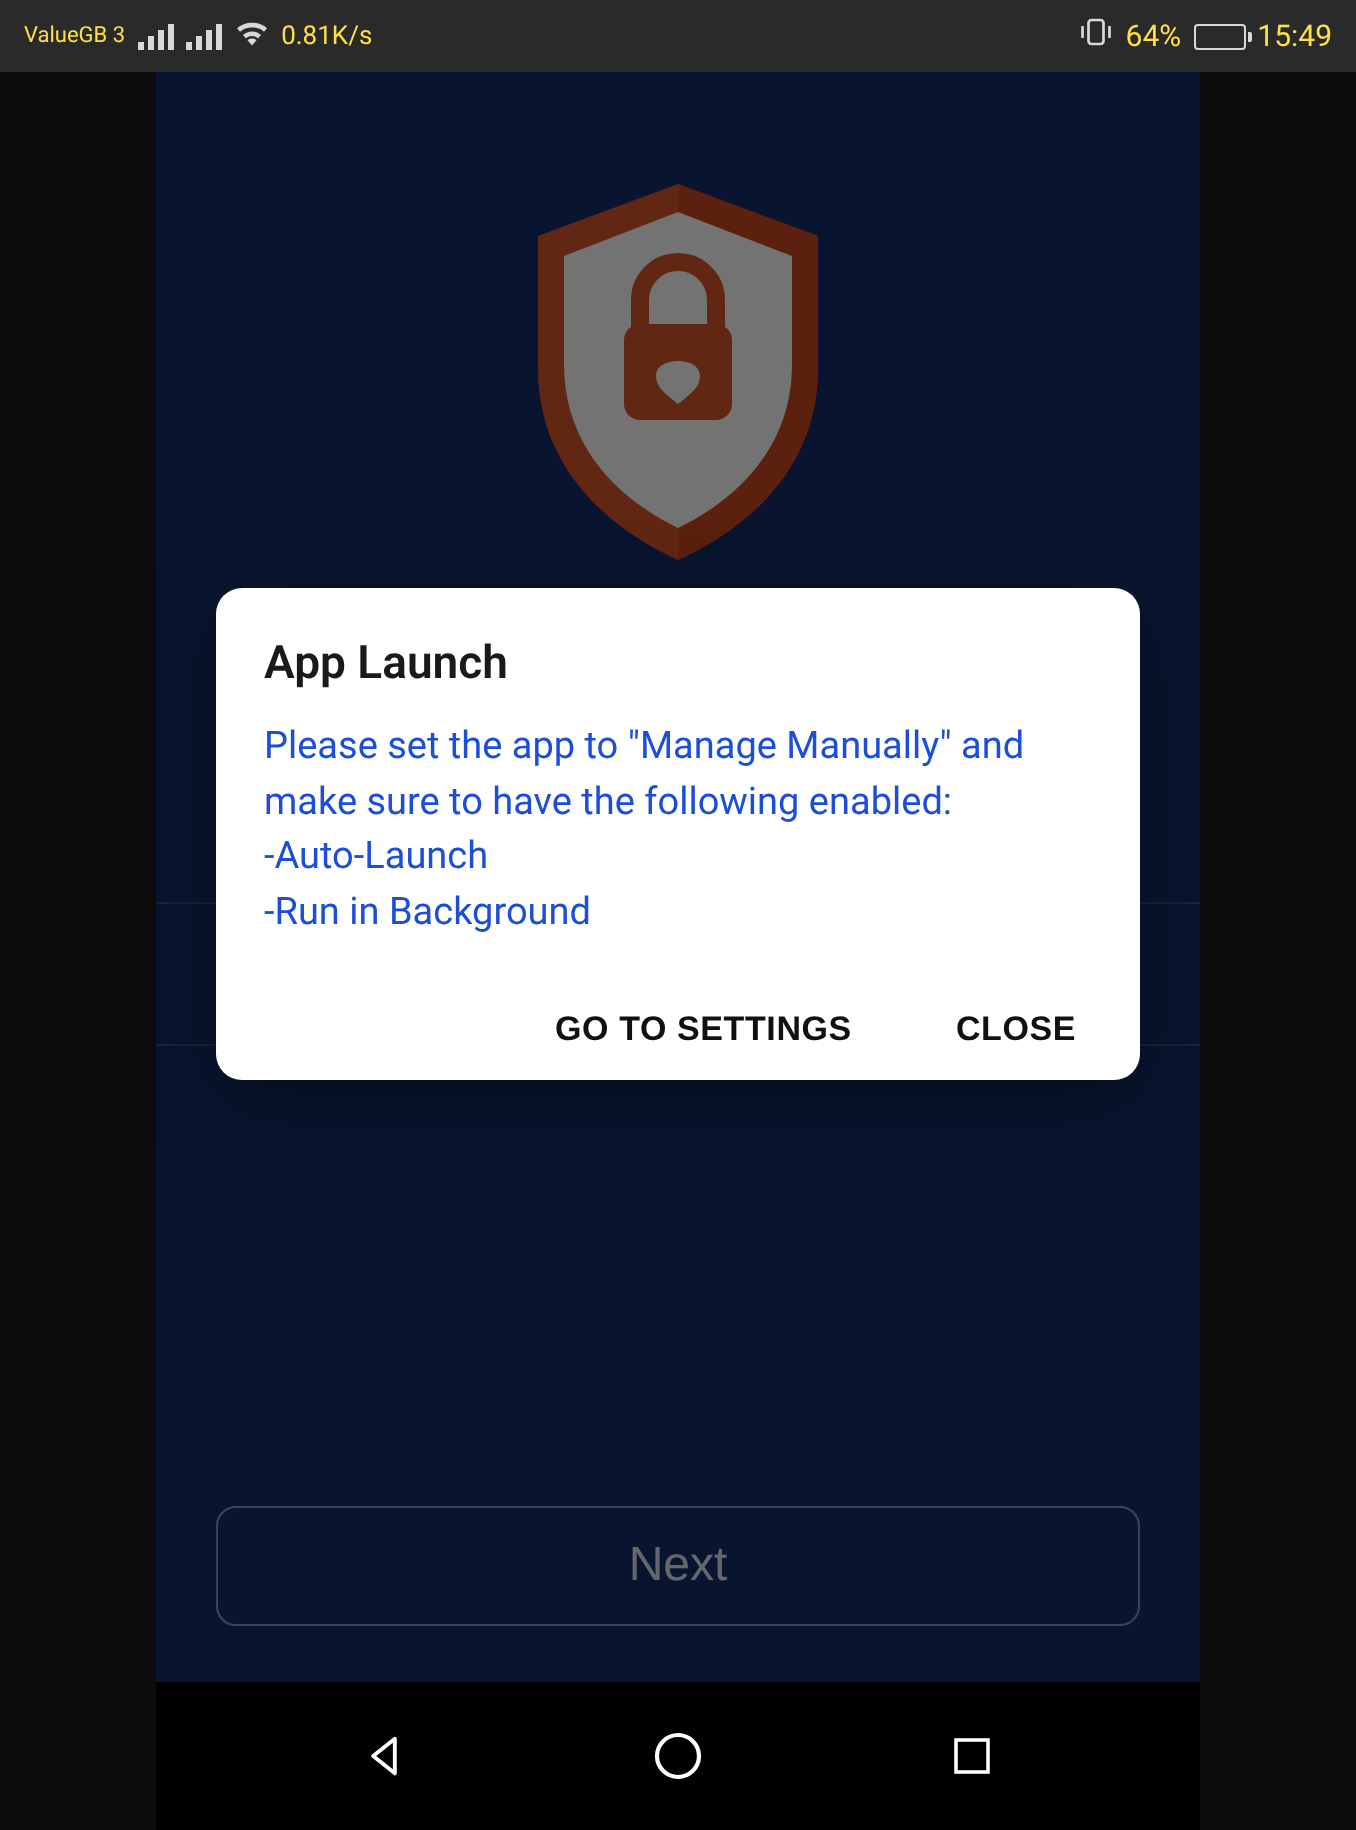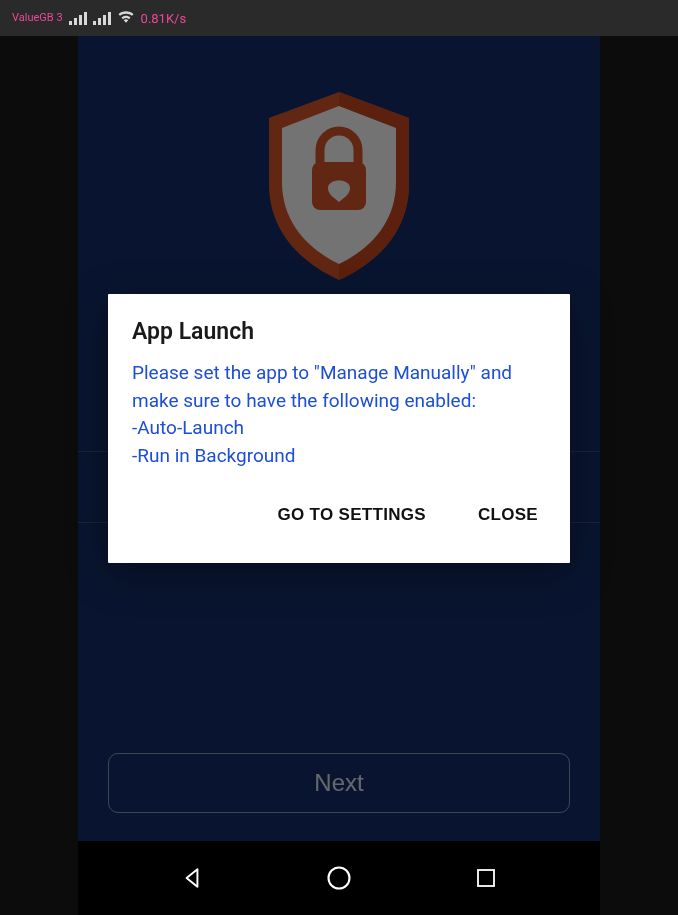--- a/index.html
+++ b/index.html
@@ -21,21 +21,21 @@
       position: relative;
       overflow: hidden;
     }
     .status-bar {
       height: 36px;
       background: #2a2a2a;
       display: flex;
       align-items: center;
       justify-content: space-between;
       padding: 0 12px;
-      color: #ec4899;
+      color: #fde047;
       font-size: 13px;
     }
     .status-left {
       display: flex;
       align-items: center;
       gap: 6px;
     }
     .status-carrier {
       font-size: 11px;
       line-height: 1.1;
@@ -144,23 +144,23 @@
       position: absolute;
       inset: 0;
       background: rgba(0,0,0,0.55);
     }
     .dialog {
       position: absolute;
       top: 294px;
       left: 108px;
       right: 108px;
       background: #fff;
-      border-radius: 1px;
+      border-radius: 13px;
       box-shadow: 0 10px 40px rgba(0,0,0,0.4);
-      padding: 24px 24px 24px 24px;
+      padding: 24px 24px 1px 24px;
       color: #1a1a1a;
     }
     .dialog-title {
       font-size: 23px;
       font-weight: 600;
       margin-bottom: 14px;
     }
     .dialog-body {
       font-size: 19px;
       line-height: 1.45;
@@ -226,20 +226,33 @@
           <span></span>
           <span></span>
           <span></span>
         </span>
       <span class="wifi-icon">
         <svg width="18" height="14" viewBox="0 0 24 18">
             <path d="M12 18l-3-3.5c1.7-1.6 4.3-1.6 6 0L12 18zm-6-7c3.3-3.2 8.7-3.2 12 0l-2 2.3c-2.2-2.1-5.8-2.1-8 0L6 11zm-4-4.5C7 1.5 17 1.5 22 6.5l-2 2.3C16 5 8 5 4 8.8L2 6.5z" fill="#d8d8d8"></path>
           </svg>
       </span>
       <span>0.81K/s</span>
+    </div>
+    <div class="status-right">
+      <span class="vibrate-icon">
+        <svg width="18" height="16" viewBox="0 0 24 20">
+            <rect x="7" y="2" width="10" height="16" rx="2" stroke="#d8d8d8" stroke-width="1.8" fill="none"></rect>
+            <path d="M3 6v8M21 6v8" stroke="#d8d8d8" stroke-width="1.8"></path>
+          </svg>
+      </span>
+      <span>64%</span>
+      <span class="battery">
+        <span class="battery-shell"><span class="battery-fill"></span></span>
+      </span>
+      <span>15:49</span>
     </div>
   </div>
 
   <div class="app-screen">
     <div class="app-content">
       <svg class="shield-logo" viewBox="0 0 170 200">
         <path d="M85 8 L155 34 V100 C155 150 120 180 85 196 C50 180 15 150 15 100 V34 Z" fill="#d9582a"></path>
         <path d="M85 8 L155 34 V100 C155 150 120 180 85 196 Z" fill="#c94820"></path>
         <path d="M85 22 L142 44 V98 C142 140 114 166 85 180 C56 166 28 140 28 98 V44 Z" fill="#fff"></path>
         <rect x="58" y="78" width="54" height="48" rx="8" fill="#d9582a"></rect>

